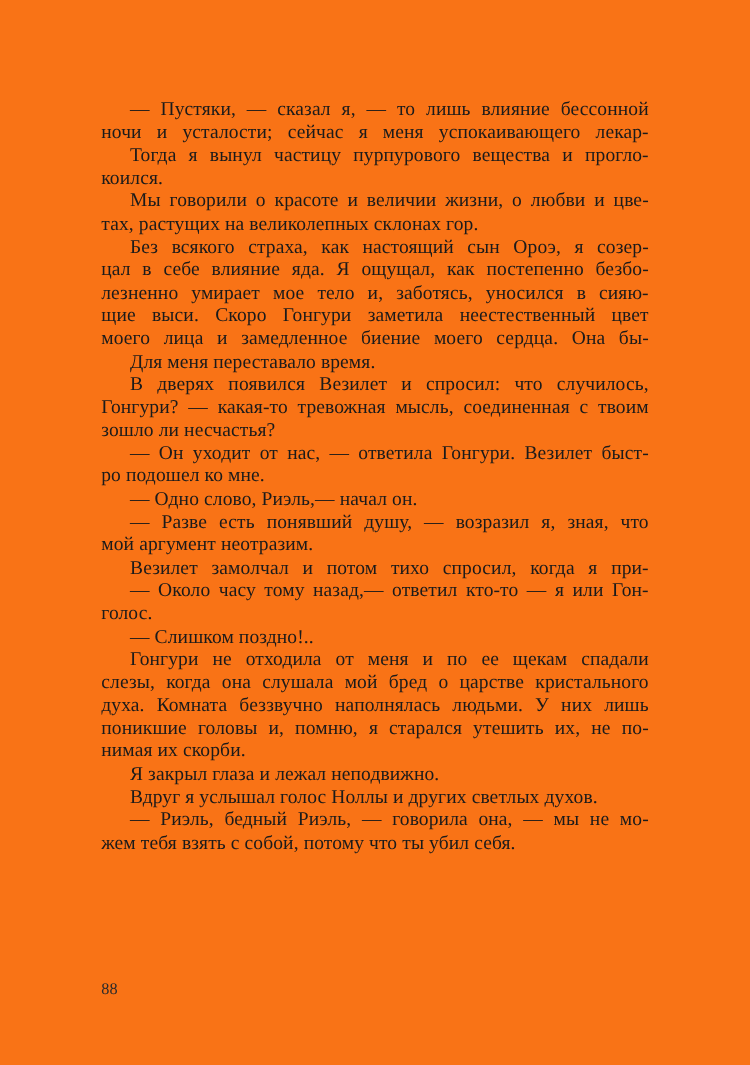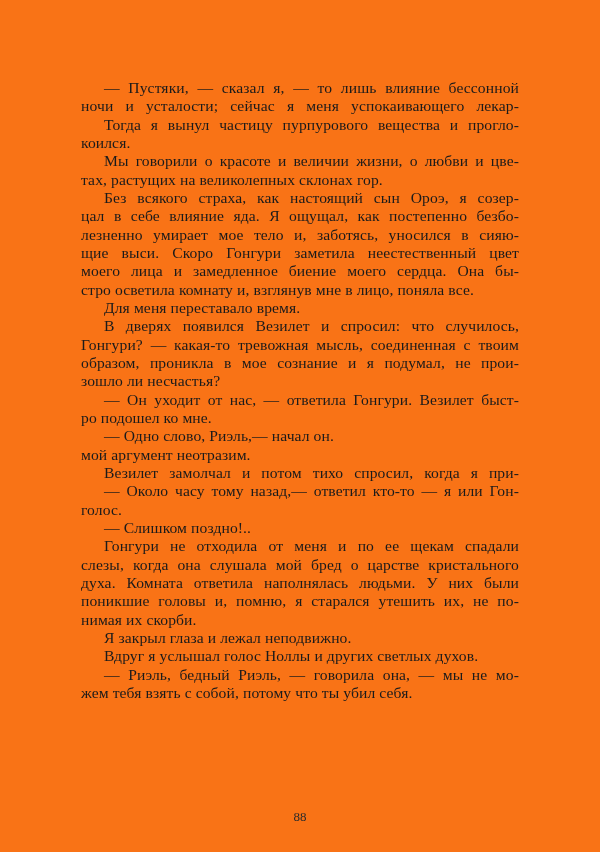--- a/index.html
+++ b/index.html
@@ -38,23 +38,22 @@
   }
   .line.last {
     text-align-last: left;
   }
   .line.first {
     text-indent: 23px;
   }
   .page-number {
     position: absolute;
     left: 81px;
-    top: 809px;
+    top: 783px;
     width: 438px;
-    text-align: center;
     font-size: 13px;
     color: #2b2b2b;
   }
 </style>
 </head>
 <body>
 
 <div class="page">
   <div class="text-block">
       <div class="para">
@@ -68,55 +67,54 @@
       <div class="para">
         <div class="line first">Мы говорили о красоте и величии жизни, о любви и цве-</div>
         <div class="line last">тах, растущих на великолепных склонах гор.</div>
       </div>
       <div class="para">
         <div class="line first">Без всякого страха, как настоящий сын Ороэ, я созер-</div>
         <div class="line">цал в себе влияние яда. Я ощущал, как постепенно безбо-</div>
         <div class="line">лезненно умирает мое тело и, заботясь, уносился в сияю-</div>
         <div class="line">щие выси. Скоро Гонгури заметила неестественный цвет</div>
         <div class="line">моего лица и замедленное биение моего сердца. Она бы-</div>
-        <div class="line last">стро осветила комнату и, взглянув мне в лицо, поняла все.</div>
       </div>
       <div class="para">
         <div class="line first last">Для меня переставало время.</div>
       </div>
       <div class="para">
         <div class="line first">В дверях появился Везилет и спросил: что случилось,</div>
         <div class="line">Гонгури? — какая-то тревожная мысль, соединенная с твоим</div>
-        <div class="line">образом, проникла в мое сознание и я подумал, не прои-</div>
         <div class="line last">зошло ли несчастья?</div>
       </div>
       <div class="para">
         <div class="line first">— Он уходит от нас, — ответила Гонгури. Везилет быст-</div>
         <div class="line last">ро подошел ко мне.</div>
       </div>
       <div class="para">
         <div class="line first last">— Одно слово, Риэль,— начал он.</div>
       </div>
       <div class="para">
+        <div class="line first">— Разве есть понявший душу, — возразил я, зная, что</div>
         <div class="line last">мой аргумент неотразим.</div>
       </div>
       <div class="para">
         <div class="line first">Везилет замолчал и потом тихо спросил, когда я при-</div>
       </div>
       <div class="para">
         <div class="line first">— Около часу тому назад,— ответил кто-то — я или Гон-</div>
         <div class="line last">голос.</div>
       </div>
       <div class="para">
         <div class="line first last">— Слишком поздно!..</div>
       </div>
       <div class="para">
         <div class="line first">Гонгури не отходила от меня и по ее щекам спадали</div>
         <div class="line">слезы, когда она слушала мой бред о царстве кристального</div>
-        <div class="line">духа. Комната ответила наполнялась людьми. У них были</div>
+        <div class="line">духа. Комната беззвучно наполнялась людьми. У них лишь</div>
         <div class="line">поникшие головы и, помню, я старался утешить их, не по-</div>
         <div class="line last">нимая их скорби.</div>
       </div>
       <div class="para">
         <div class="line first last">Я закрыл глаза и лежал неподвижно.</div>
       </div>
       <div class="para">
         <div class="line first last">Вдруг я услышал голос Ноллы и других светлых духов.</div>
       </div>
       <div class="para">

